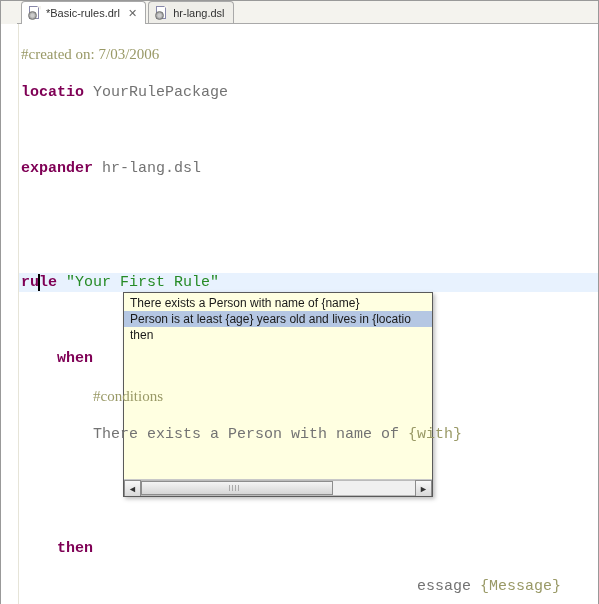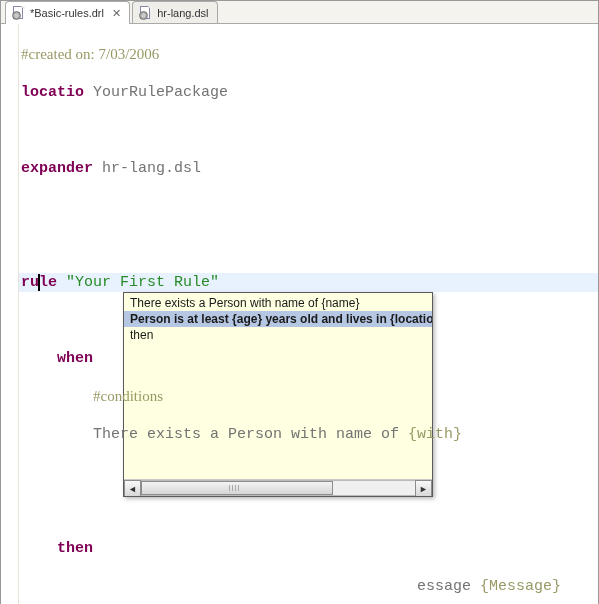--- a/index.html
+++ b/index.html
@@ -20,20 +20,21 @@
   }
   .tabbar {
     display: flex;
     align-items: flex-end;
     height: 24px;
     background: #f4f3ee;
     border-bottom: 1px solid #a9a9a9;
     padding-left: 4px;
     font-family: Tahoma, sans-serif;
     font-size: 11px;
+    margin-left: 16px;
   }
   .tab {
     display: flex; align-items: center;
     height: 22px;
     padding: 0 8px 0 6px;
     border: 1px solid #a9a9a9;
     border-bottom: none;
     margin-right: 2px;
     background: #efeee9;
     border-top-left-radius: 4px;
@@ -136,21 +137,20 @@
   }
   .popup .item {
     padding: 0 6px;
     line-height: 16px;
     white-space: nowrap;
     overflow: hidden;
     color: #1a1a1a;
   }
   .popup .item.selected {
     background: #b5c7e3;
-    font-weight: bold;
   }
   .popup .hscroll {
     height: 17px;
     display: flex;
     border-top: 1px solid #c8c8c8;
     background: #efefef;
   }
   .popup .sbtn {
     width: 17px; height: 17px;
     border: 1px solid #8d8d8d;

